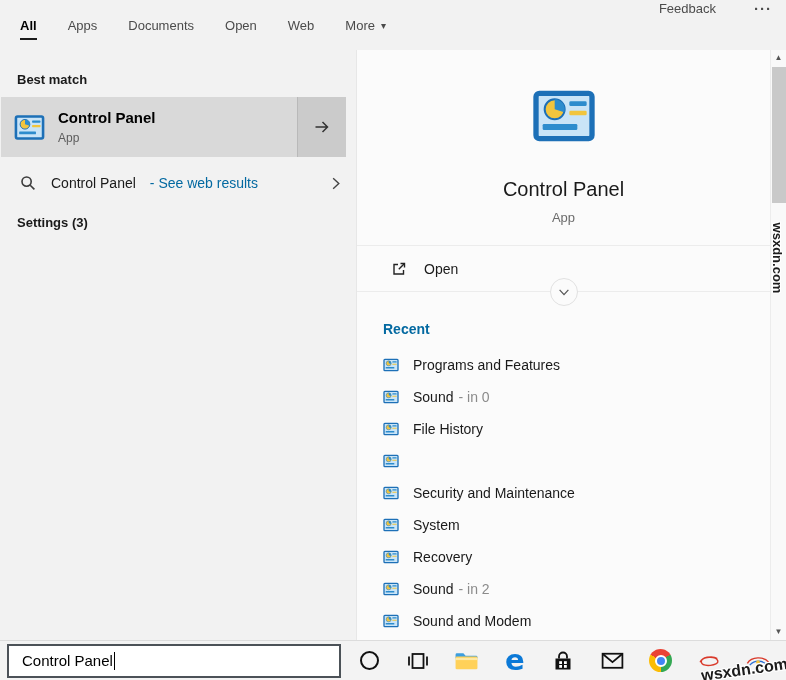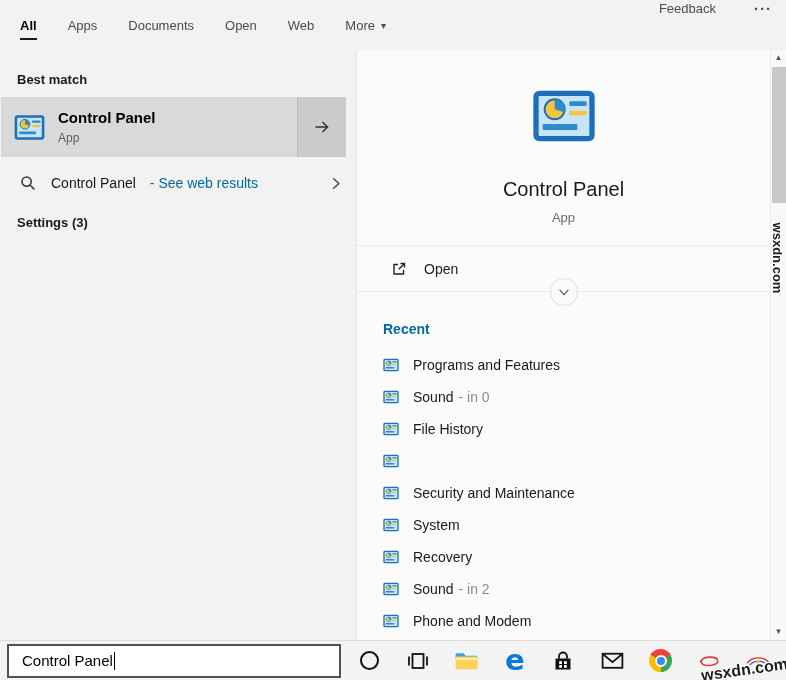--- a/index.html
+++ b/index.html
@@ -338,21 +338,21 @@
             <svg class="cp-sm glyph-svg">
                 <use href="#cp-icon"></use>
               </svg>
             <span class="ri-label">Sound</span>
             <span class="ri-suffix">- in 2</span>
           </div>
           <div class="recent-item">
             <svg class="cp-sm glyph-svg">
                 <use href="#cp-icon"></use>
               </svg>
-            <span class="ri-label">Phone and Modem</span>
+            <span class="ri-label">Sound and Modem</span>
 
           </div>
 
         </div>
       </div>
     </div>
 
     <div class="scrollbar">
       <div class="scroll-btn up">▲</div>
       <div class="scroll-thumb"></div>

